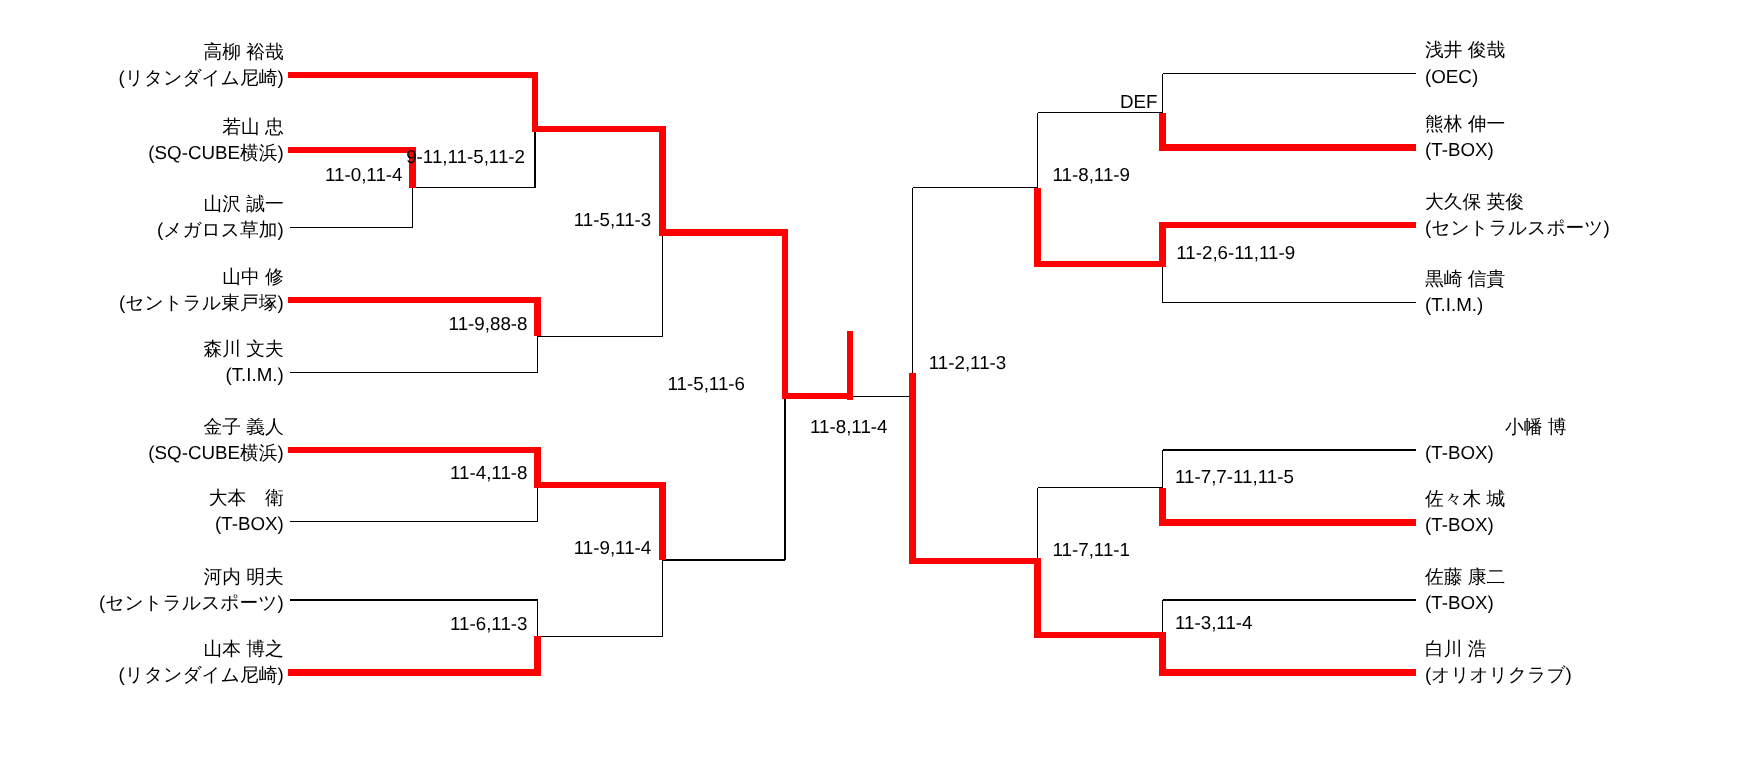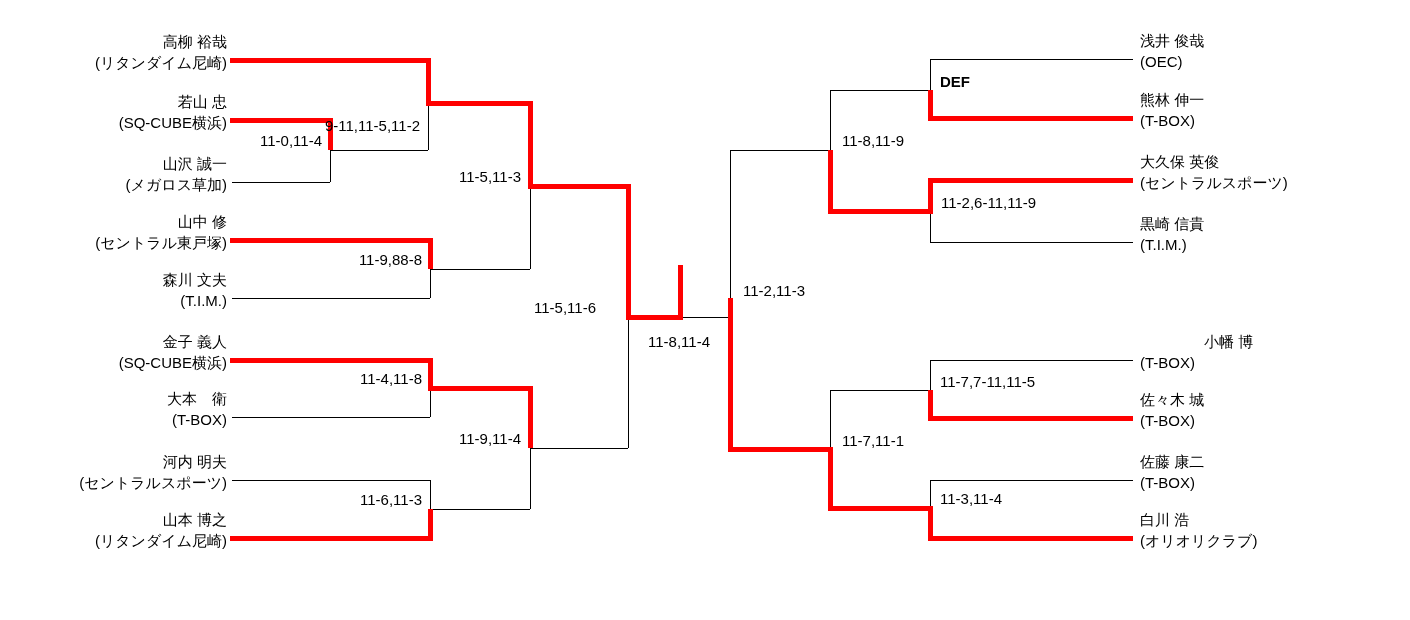--- a/index.html
+++ b/index.html
@@ -119,21 +119,21 @@
       <div class="lbl pclub" style="top: 533px; left: 1140px;">(オリオリクラブ)</div>
       <div class="lbl score" style="top: 86px; right: 990px; margin-top: 32px;">9-11,11-5,11-2</div>
       <div class="lbl score" style="top: 133px; right: 1088px;">11-0,11-4</div>
       <div class="lbl score" style="top: 169px; right: 889px;">11-5,11-3</div>
       <div class="lbl score" style="top: 252px; right: 988px;">11-9,88-8</div>
       <div class="lbl score" style="top: 300px; right: 814px; text-align: right;">11-5,11-6</div>
       <div class="lbl score" style="top: 334px; left: 648px;">11-8,11-4</div>
       <div class="lbl score" style="top: 371px; right: 988px;">11-4,11-8</div>
       <div class="lbl score" style="top: 431px; right: 889px;">11-9,11-4</div>
       <div class="lbl score" style="top: 492px; right: 988px;">11-6,11-3</div>
-      <div class="lbl score" style="top: 74px; left: 940px; font-weight: bold;">DEF</div>
+      <div class="lbl score" style="top: 74px; left: 896px;">DEF</div>
       <div class="lbl score" style="top: 133px; left: 842px;">11-8,11-9</div>
       <div class="lbl score" style="top: 195px; left: 941px;">11-2,6-11,11-9</div>
       <div class="lbl score" style="top: 283px; left: 743px; text-align: right;">11-2,11-3</div>
       <div class="lbl score" style="top: 374px; left: 940px;">11-7,7-11,11-5</div>
       <div class="lbl score" style="top: 433px; left: 842px;">11-7,11-1</div>
       <div class="lbl score" style="top: 491px; left: 940px;">11-3,11-4</div>
     </div>
 </div>
 
 </body></html>

